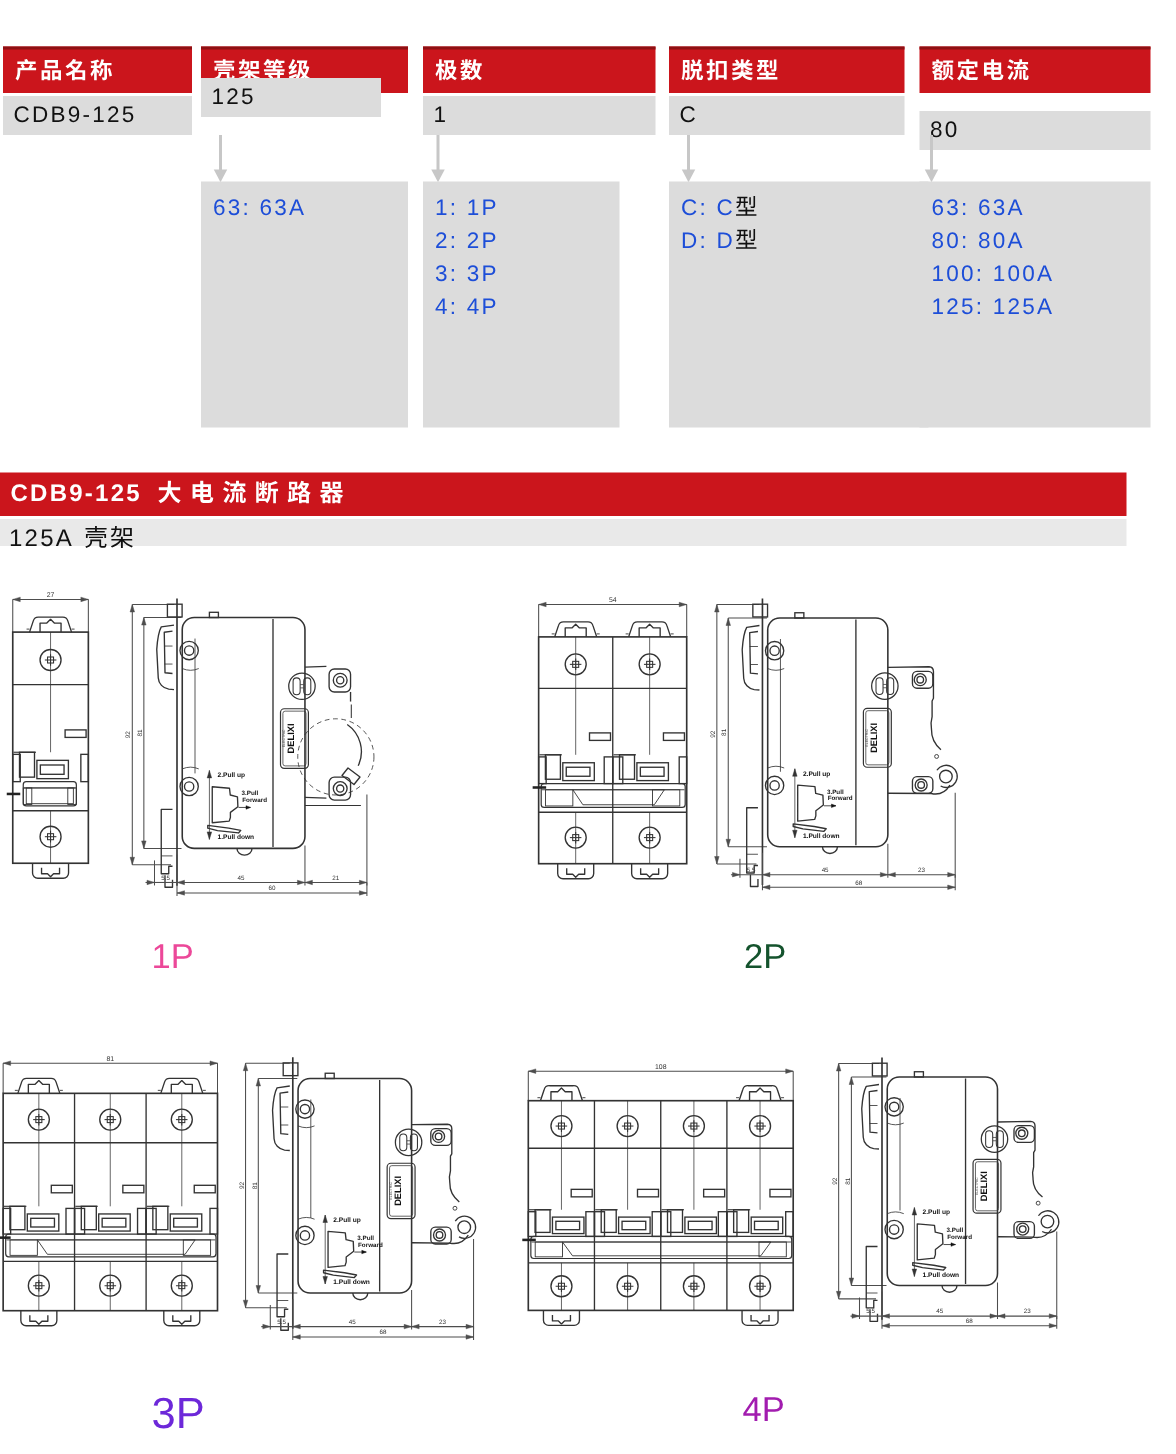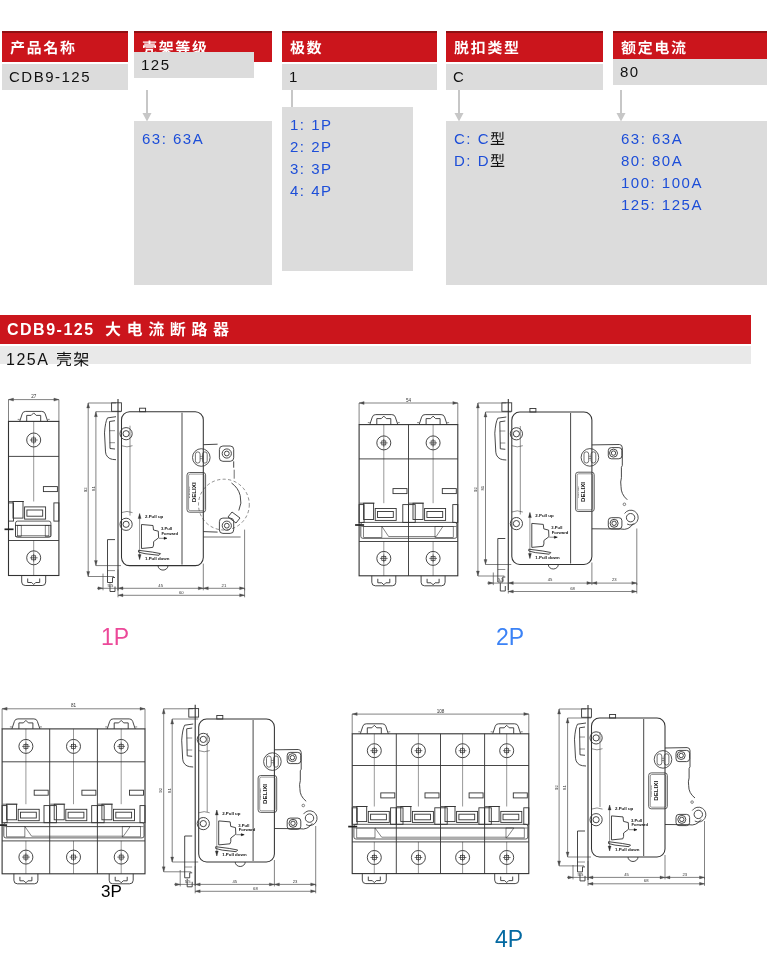--- a/index.html
+++ b/index.html
@@ -45,21 +45,21 @@
 
 <div class="abs val" style="left:446px;top:63.5px;width:157px">C</div>
 
 <div class="abs hdr" style="left:613px;top:31px;width:154px"><svg style="width:65.0px;height:15px;vertical-align:-0.13em;" viewBox="0 -880 4330 1000" fill="#fff">
         <path transform="translate(0,0) scale(1,-1)" d="M741 60C800 16 880 -48 918 -89L982 -5C943 34 860 94 802 135ZM524 604V134H623V513H831V138H934V604H752L786 689H965V793H516V689H680C671 661 660 630 650 604ZM132 394 183 368C135 342 82 322 27 308C42 284 63 226 69 195L115 211V-81H219V-55H347V-80H456V-21C475 -42 496 -72 504 -95C756 -7 776 157 781 477H680C675 196 668 67 456 -6V229H445L523 305C487 327 435 354 380 382C425 427 463 480 490 538L433 576H500V752H351L306 846L192 823L223 752H43V576H146V656H392V578H272L298 622L193 642C161 583 102 515 18 466C39 451 70 413 85 389C131 420 170 453 203 489H337C320 469 301 449 279 432L210 465ZM219 38V136H347V38ZM157 229C206 251 252 277 295 309C348 280 398 251 432 229Z"></path>
         <path transform="translate(1110,0) scale(1,-1)" d="M198 378C180 205 131 66 22 -14C50 -32 101 -74 121 -96C178 -47 222 17 255 95C346 -49 484 -80 670 -80H921C927 -43 946 14 964 43C896 40 730 40 676 40C636 40 598 42 562 46V196H837V308H562V433H776V548H223V433H437V81C378 109 331 157 300 237C310 277 317 320 323 365ZM71 747V496H189V634H807V496H930V747H563V848H435V747Z"></path>
         <path transform="translate(2220,0) scale(1,-1)" d="M429 381V288H235V381ZM558 381H754V288H558ZM429 491H235V588H429ZM558 491V588H754V491ZM111 705V112H235V170H429V117C429 -37 468 -78 606 -78C637 -78 765 -78 798 -78C920 -78 957 -20 974 138C945 144 906 160 876 176V705H558V844H429V705ZM854 170C846 69 834 43 785 43C759 43 647 43 620 43C565 43 558 52 558 116V170Z"></path>
         <path transform="translate(3330,0) scale(1,-1)" d="M572 356V-46H677V356ZM406 366V271C406 185 393 75 277 -8C304 -25 345 -62 362 -86C497 15 513 156 513 267V366ZM86 757C149 729 227 683 264 647L333 745C293 779 213 821 151 845ZM28 484C91 458 172 413 209 379L278 479C237 512 154 553 92 575ZM57 -1 162 -76C218 22 277 138 327 245L236 320C180 202 107 76 57 -1ZM737 366V57C737 -12 744 -33 762 -50C778 -67 805 -75 829 -75C843 -75 865 -75 881 -75C900 -75 923 -70 936 -62C953 -52 963 -38 970 -16C976 5 980 57 982 101C955 111 921 129 901 146C900 101 899 66 898 50C896 34 894 26 890 24C887 21 882 20 877 20C872 20 866 20 861 20C857 20 853 22 851 25C848 29 848 37 848 54V366ZM334 503 346 391C479 396 663 405 838 416C854 393 867 371 876 352L977 406C945 469 870 556 804 617L712 569C728 552 745 534 762 515L571 509C592 544 614 584 635 622H961V729H694V850H572V729H328V622H499C485 583 466 541 448 505Z"></path>
       </svg></div>
 
-<div class="abs val" style="left:613px;top:59px;width:154px">80</div>
+<div class="abs val" style="left:613px;top:74px;width:154px">80</div>
 
 <svg class="abs" style="left:142px;top:89.5px" width="10" height="32">
       <line x1="5" y1="0" x2="5" y2="24" stroke="#c7c7c7" stroke-width="2"></line>
       <path d="M0.5,23 L9.5,23 L5,31.5 Z" fill="#c7c7c7"></path>
     </svg>
 
 <svg class="abs" style="left:287.4px;top:89.5px" width="10" height="32">
       <line x1="5" y1="0" x2="5" y2="24" stroke="#c7c7c7" stroke-width="2"></line>
       <path d="M0.5,23 L9.5,23 L5,31.5 Z" fill="#c7c7c7"></path>
     </svg>
@@ -69,21 +69,21 @@
       <path d="M0.5,23 L9.5,23 L5,31.5 Z" fill="#c7c7c7"></path>
     </svg>
 
 <svg class="abs" style="left:616.2px;top:89.5px" width="10" height="32">
       <line x1="5" y1="0" x2="5" y2="24" stroke="#c7c7c7" stroke-width="2"></line>
       <path d="M0.5,23 L9.5,23 L5,31.5 Z" fill="#c7c7c7"></path>
     </svg>
 
 <div class="abs opt" style="left:134px;top:121px;width:138px">63: 63A</div>
 
-<div class="abs opt" style="left:282px;top:107px;width:131px">1: 1P<br>2: 2P<br>3: 3P<br>4: 4P</div>
+<div class="abs opt" style="left:282px;top:121px;width:131px">1: 1P<br>2: 2P<br>3: 3P<br>4: 4P</div>
 
 <div class="abs opt" style="left:446px;top:121px;width:173px">C: C<svg style="width:15.0px;height:15px;vertical-align:-0.13em;" viewBox="0 -880 1000 1000" fill="#111">
         <path transform="translate(0,0) scale(1,-1)" d="M635 783V448H704V783ZM822 834V387C822 374 818 370 802 369C787 368 737 368 680 370C691 350 701 321 705 301C776 301 825 302 855 314C885 325 893 344 893 386V834ZM388 733V595H264V601V733ZM67 595V528H189C178 461 145 393 59 340C73 330 98 302 108 288C210 351 248 441 259 528H388V313H459V528H573V595H459V733H552V799H100V733H195V602V595ZM467 332V221H151V152H467V25H47V-45H952V25H544V152H848V221H544V332Z"></path>
       </svg><br>D: D<svg style="width:15.0px;height:15px;vertical-align:-0.13em;" viewBox="0 -880 1000 1000" fill="#111">
         <path transform="translate(0,0) scale(1,-1)" d="M635 783V448H704V783ZM822 834V387C822 374 818 370 802 369C787 368 737 368 680 370C691 350 701 321 705 301C776 301 825 302 855 314C885 325 893 344 893 386V834ZM388 733V595H264V601V733ZM67 595V528H189C178 461 145 393 59 340C73 330 98 302 108 288C210 351 248 441 259 528H388V313H459V528H573V595H459V733H552V799H100V733H195V602V595ZM467 332V221H151V152H467V25H47V-45H952V25H544V152H848V221H544V332Z"></path>
       </svg></div>
 
 <div class="abs opt" style="left:613px;top:121px;width:154px">63: 63A<br>80: 80A<br>100: 100A<br>125: 125A</div>
 
 <div class="abs" style="left:0;top:315px;width:751px;height:29px;background:#cb151c;color:#fff;font-weight:bold;font-size:16px;line-height:29px;padding-left:7px;letter-spacing:1.5px">CDB9-125<svg style="width:124.0px;height:16px;vertical-align:-0.13em;margin-left:10px;" viewBox="0 -880 7750 1000" fill="#fff">
@@ -911,17 +911,17 @@
 <line x1="704.5" y1="877.4" x2="704.5" y2="885.8" stroke="#4d4d4d" stroke-width="0.7"></line>
 <line x1="588.0" y1="883.8" x2="704.5" y2="883.8" stroke="#4d4d4d" stroke-width="0.7"></line>
         <path d="M588.0,883.8 l5,-1.5 l0,3 Z" stroke="#4d4d4d" stroke-width="0.3" fill="#4d4d4d" stroke-linejoin="round"></path>
         <path d="M704.5,883.8 l-5,-1.5 l0,3 Z" stroke="#4d4d4d" stroke-width="0.3" fill="#4d4d4d" stroke-linejoin="round"></path>
 <text x="646.2" y="882.0" font-size="4.2" fill="#333" text-anchor="middle">68</text>
 </g>
 </svg>
 
 <div class="abs" style="left:101px;top:626px;font-size:23px;line-height:23px;color:#ec4899">1P</div>
 
-<div class="abs" style="left:496px;top:626px;font-size:23px;line-height:23px;color:#3b82f6">2P</div>
-
-<div class="abs" style="left:101px;top:880px;font-size:17px;line-height:23px;color:#000000">3P</div>
-
-<div class="abs" style="left:495px;top:928px;font-size:23px;line-height:23px;color:#0369a1">4P</div>
+<div class="abs" style="left:496px;top:626px;font-size:23px;line-height:23px;color:#14532d">2P</div>
+
+<div class="abs" style="left:101px;top:932px;font-size:29px;line-height:23px;color:#6d28d9">3P</div>
+
+<div class="abs" style="left:495px;top:928px;font-size:23px;line-height:23px;color:#a21caf">4P</div>
 </div>
 </body></html>

